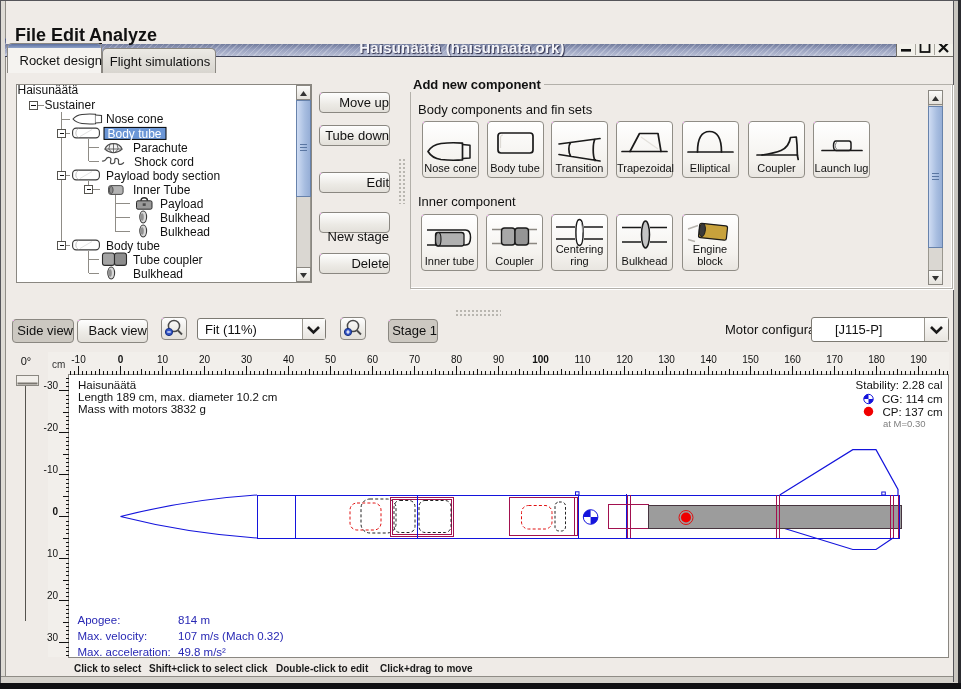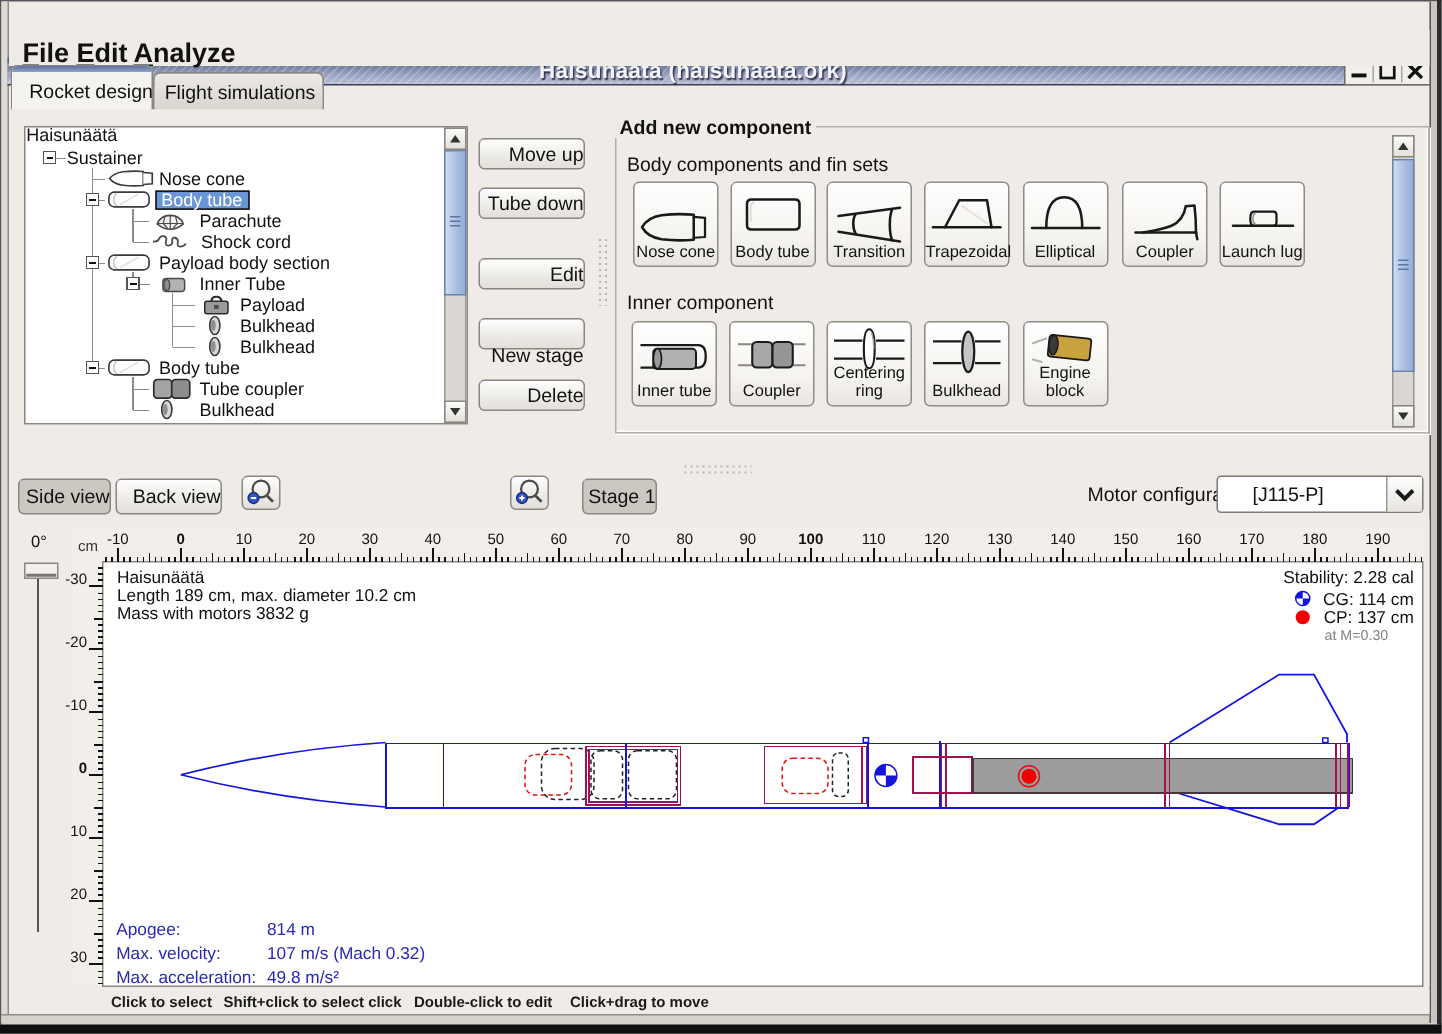--- a/index.html
+++ b/index.html
@@ -311,20 +311,27 @@
 
 <div class="dots" style="left:455px;top:309px;width:46px;height:7px;"></div>
 <div class="btn toggled" style="left:12px;top:319px;width:62px;height:24px;padding-top:3px;">Side view</div>
 <div class="btn" style="left:77px;top:319px;width:71px;height:24px;padding-top:3px;">Back view</div>
 <div class="btn" id="zoomout" style="left:161px;top:317px;width:26px;height:23px;"><svg width="24" height="21" viewBox="0 0 24 21">
         <circle cx="12" cy="8" r="5.6" fill="none" stroke="#4a4a4a" stroke-width="1.5"></circle>
         <path d="M16 12.5 L20 16.5" stroke="#4a4a4a" stroke-width="1.8"></path>
         <circle cx="7" cy="14" r="3.6" fill="#3556c8" stroke="#16307e" stroke-width="1"></circle>
         <path d="M5.3 14 H8.7" stroke="#fff" stroke-width="1.2"></path>
       </svg></div>
+<div class="combo" style="left:197px;top:318px;width:129px;height:22px;">
+      <span style="position:absolute;left:7px;top:3px;">Fit (11%)</span>
+      <span class="arr"></span>
+      <svg style="position:absolute;right:4px;top:6px;" width="15" height="10">
+        <path d="M2 2 L7.5 7.5 L13 2" fill="none" stroke="#1a1a1a" stroke-width="2.6"></path>
+      </svg>
+    </div>
 <div class="btn" id="zoomin" style="left:340px;top:317px;width:26px;height:23px;"><svg width="24" height="21" viewBox="0 0 24 21">
         <circle cx="12" cy="8" r="5.6" fill="none" stroke="#4a4a4a" stroke-width="1.5"></circle>
         <path d="M16 12.5 L20 16.5" stroke="#4a4a4a" stroke-width="1.8"></path>
         <circle cx="7" cy="14" r="3.6" fill="#3556c8" stroke="#16307e" stroke-width="1"></circle>
         <path d="M5.3 14 H8.7 M7 12.3 V15.7" stroke="#fff" stroke-width="1.2"></path>
       </svg></div>
 <div class="btn toggled" style="left:388px;top:319px;width:50px;height:24px;padding-top:3px;">Stage 1</div>
 <div class="tbtxt" style="left:693px;top:322px;margin-left:32px;">Motor configuration:</div>
 <div class="combo" style="left:811px;top:317px;width:138px;height:25px;">
       <span style="position:absolute;left:7px;top:4px;padding-left:16px;">[J115-P]</span>

